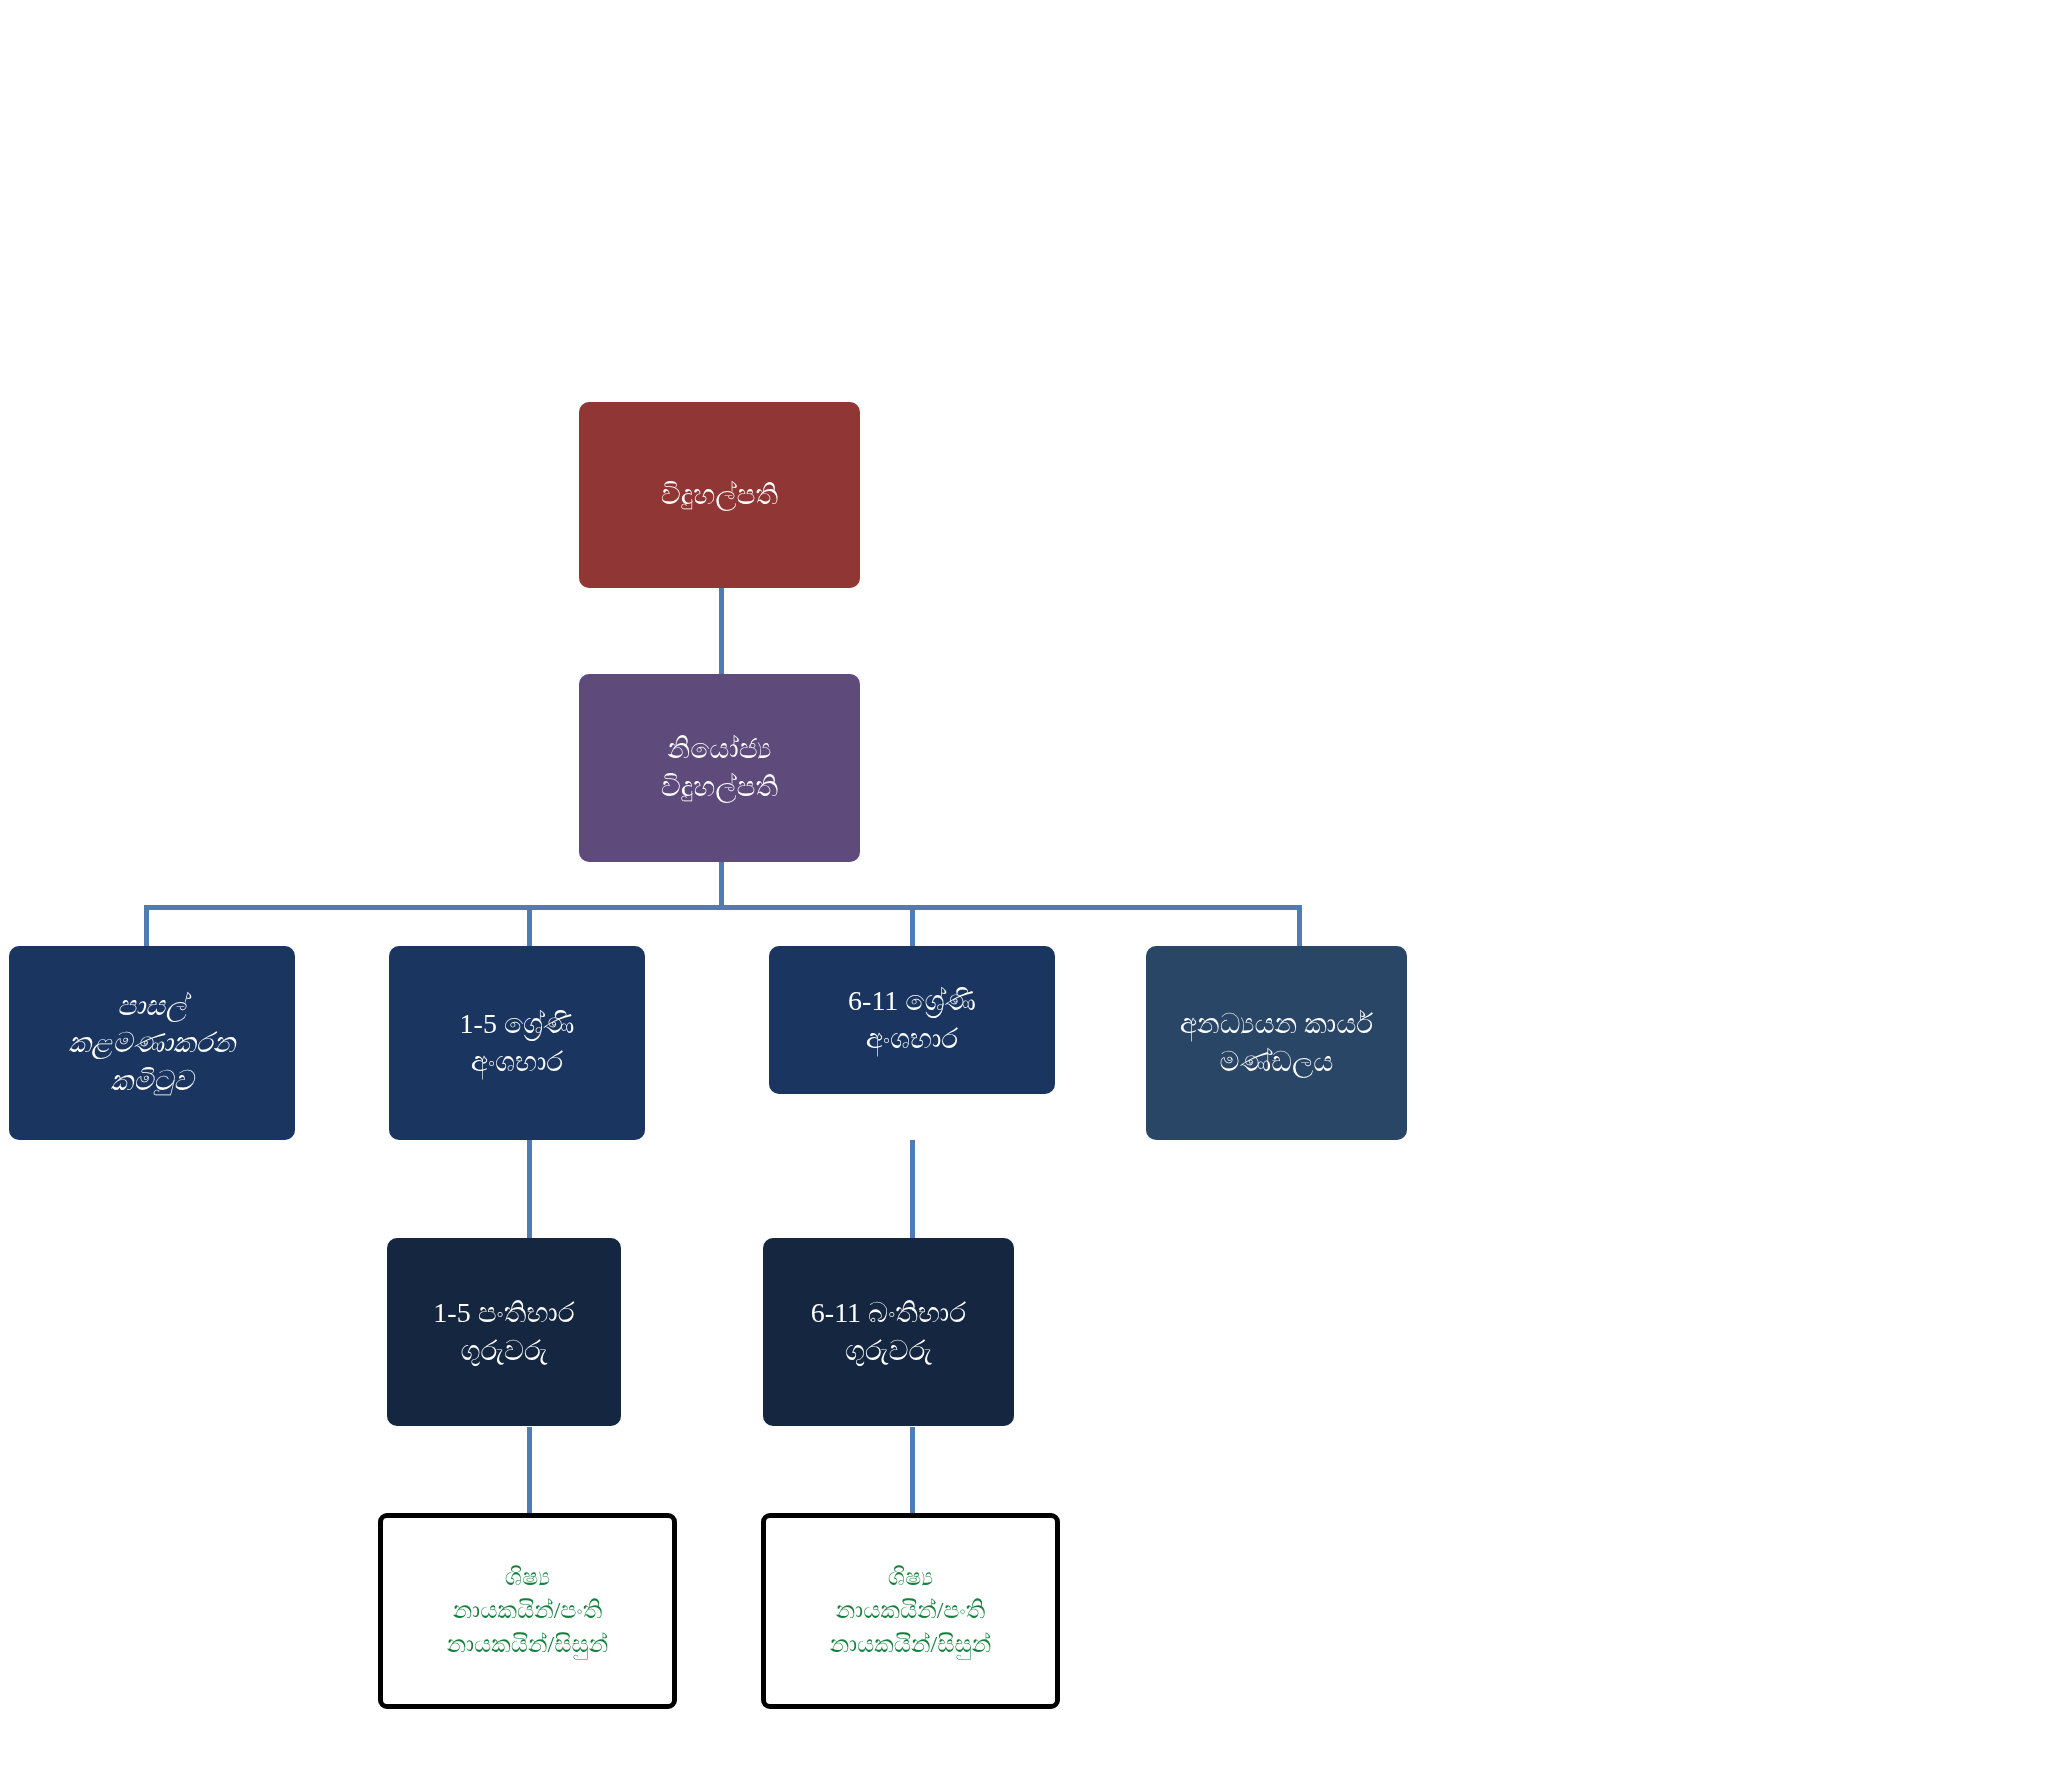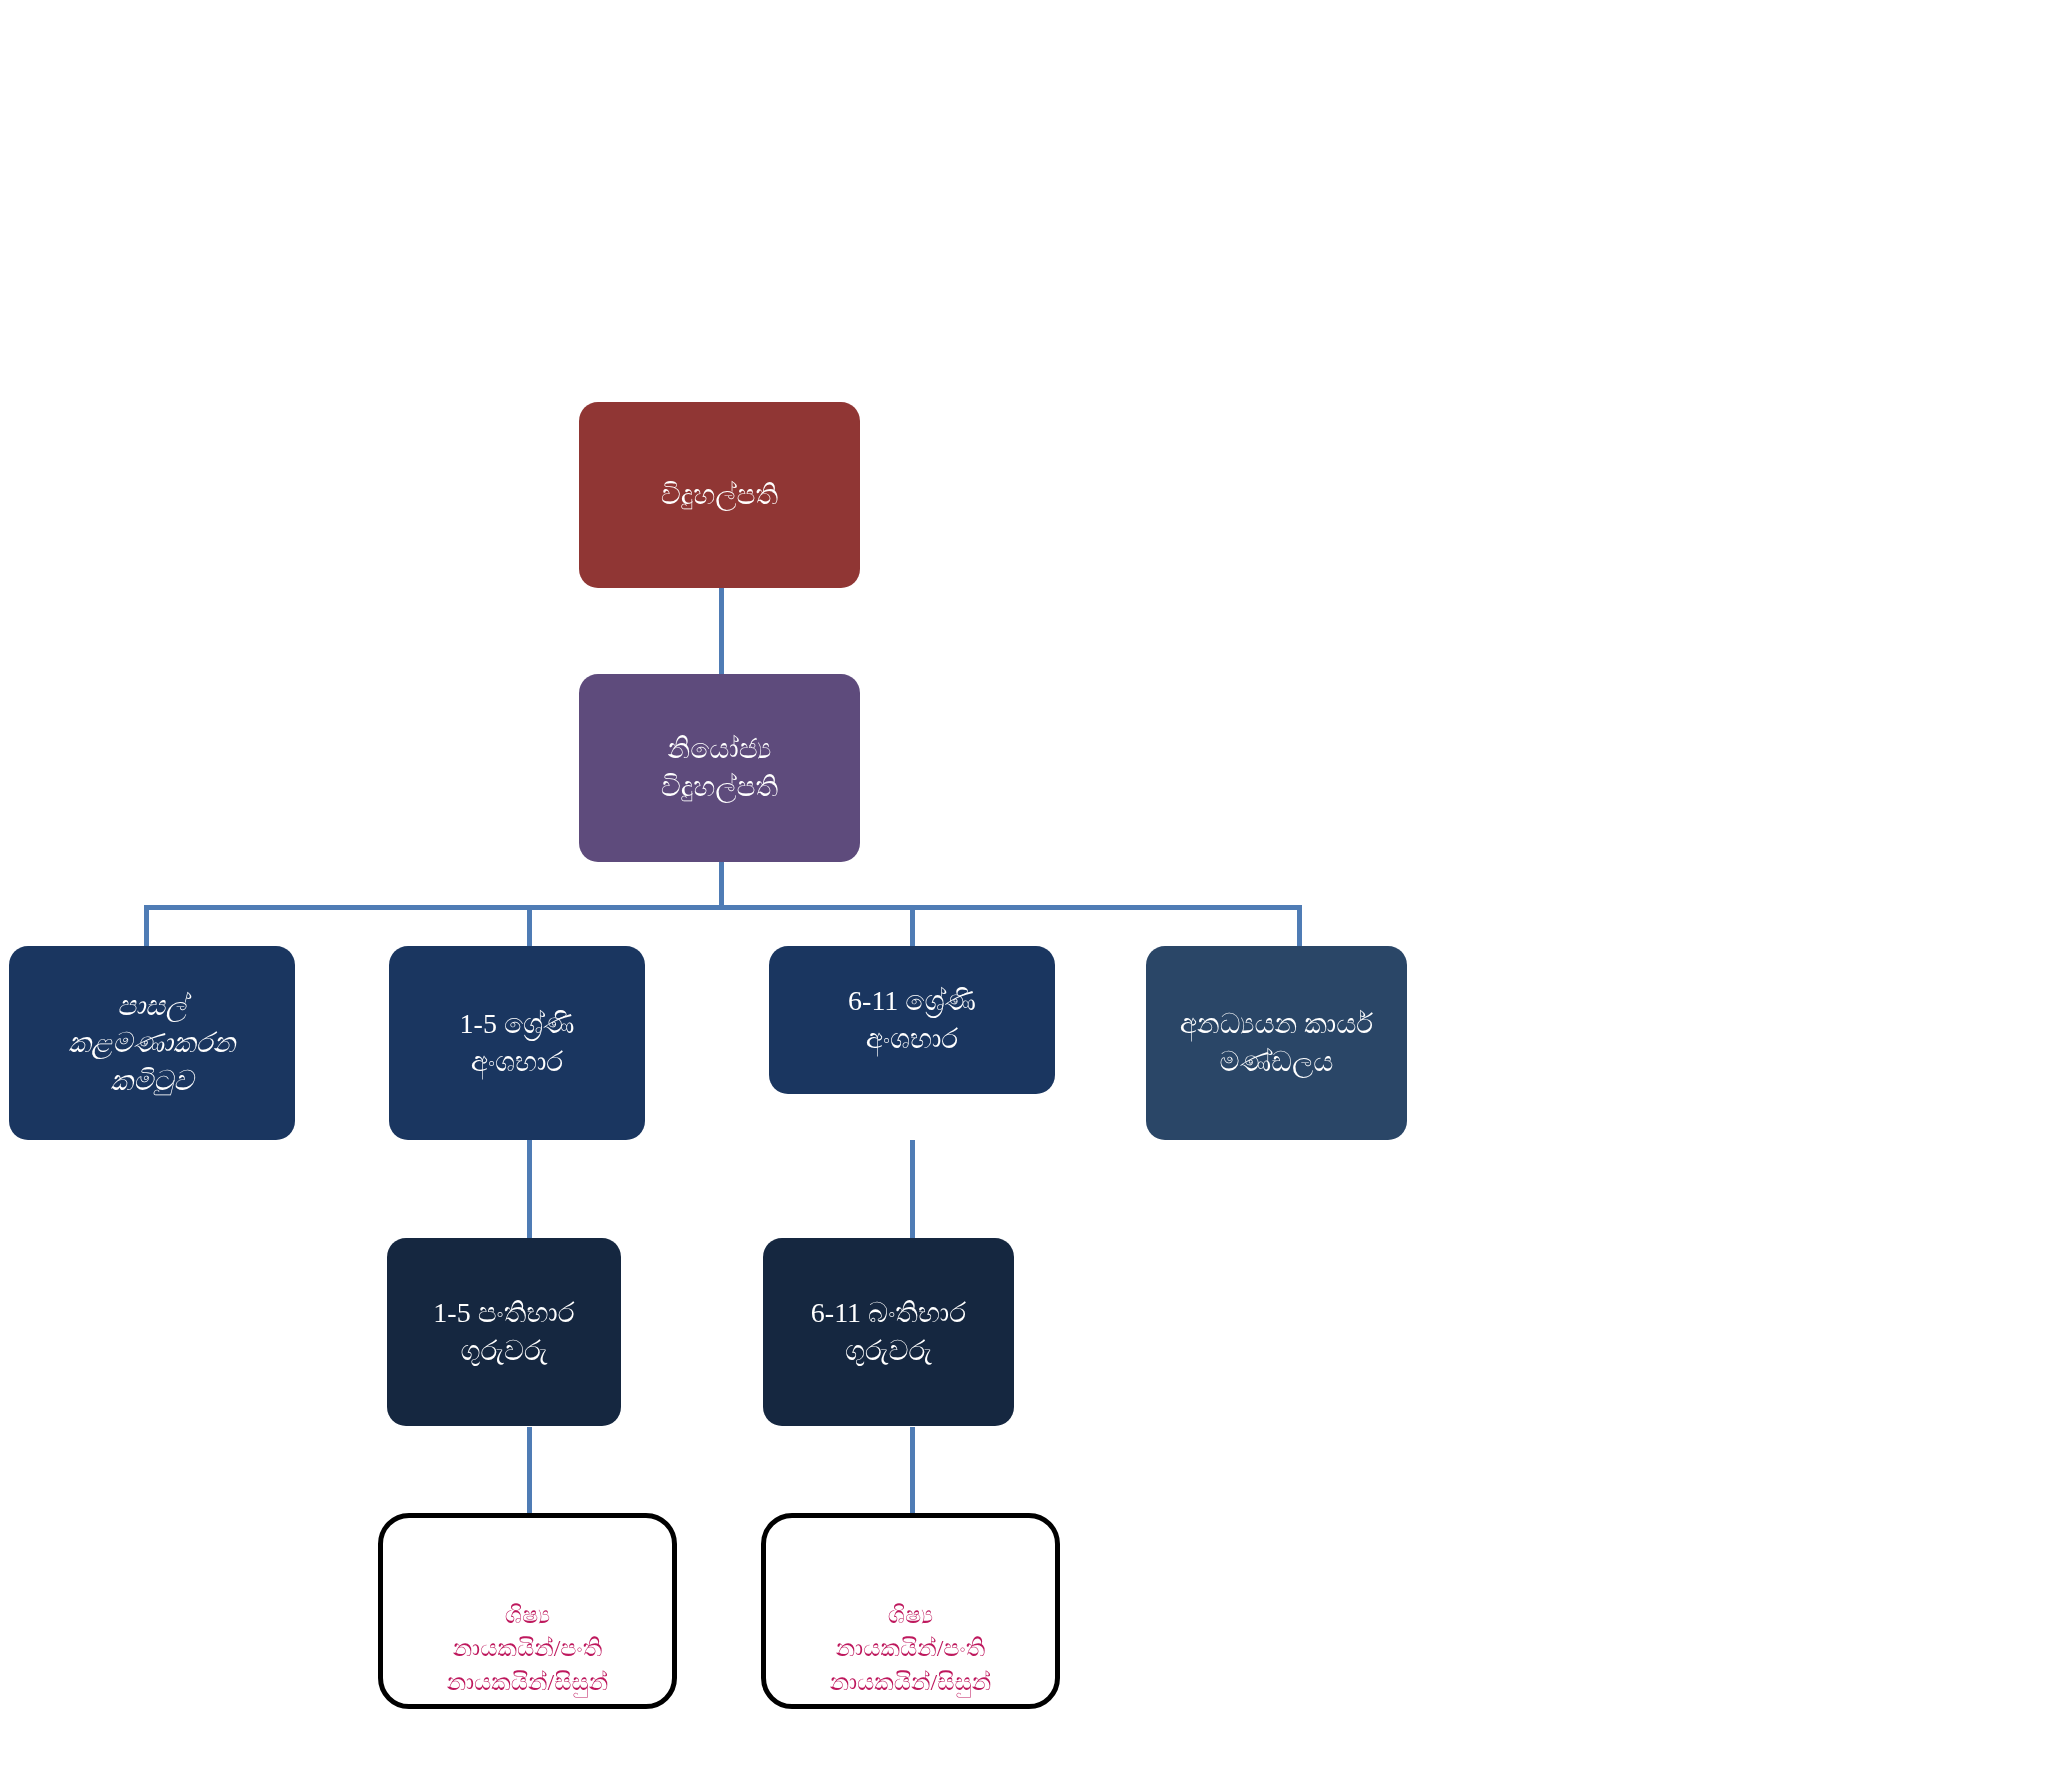--- a/index.html
+++ b/index.html
@@ -20,21 +20,21 @@
   }
 
   
   .node {
     position: absolute;
     box-sizing: border-box;
     display: flex;
     align-items: center;
     justify-content: center;
     text-align: center;
-    border-radius: 19px;
+    border-radius: 10px;
     color: #ffffff;
     line-height: 1.34;
     padding: 4.4px 7.3px;
     z-index: 3;
   }
   .node .label {
     display: block;
     width: 100%;
     white-space: pre-line;
   }
@@ -54,26 +54,25 @@
   }
   .lvl-unit.alt {
     background: #2a4667;
   }
   .lvl-teacher {
     background: #152740;
     font-size: 28px;
   }
   .lvl-student {
     background: #ffffff;
-    color: #be185d;
+    color: #15803d;
     border: 5.1px solid #000000;
-    border-radius: 31px;
+    border-radius: 9px;
     font-size: 24px;
     line-height: 1.4;
-    align-items: flex-end;
   }
 
   
   .conn {
     position: absolute;
     background: #4f7cb5;
     z-index: 1;
   }
   .conn.v { width: 5.1px; }
   .conn.h { height: 5.1px; }

